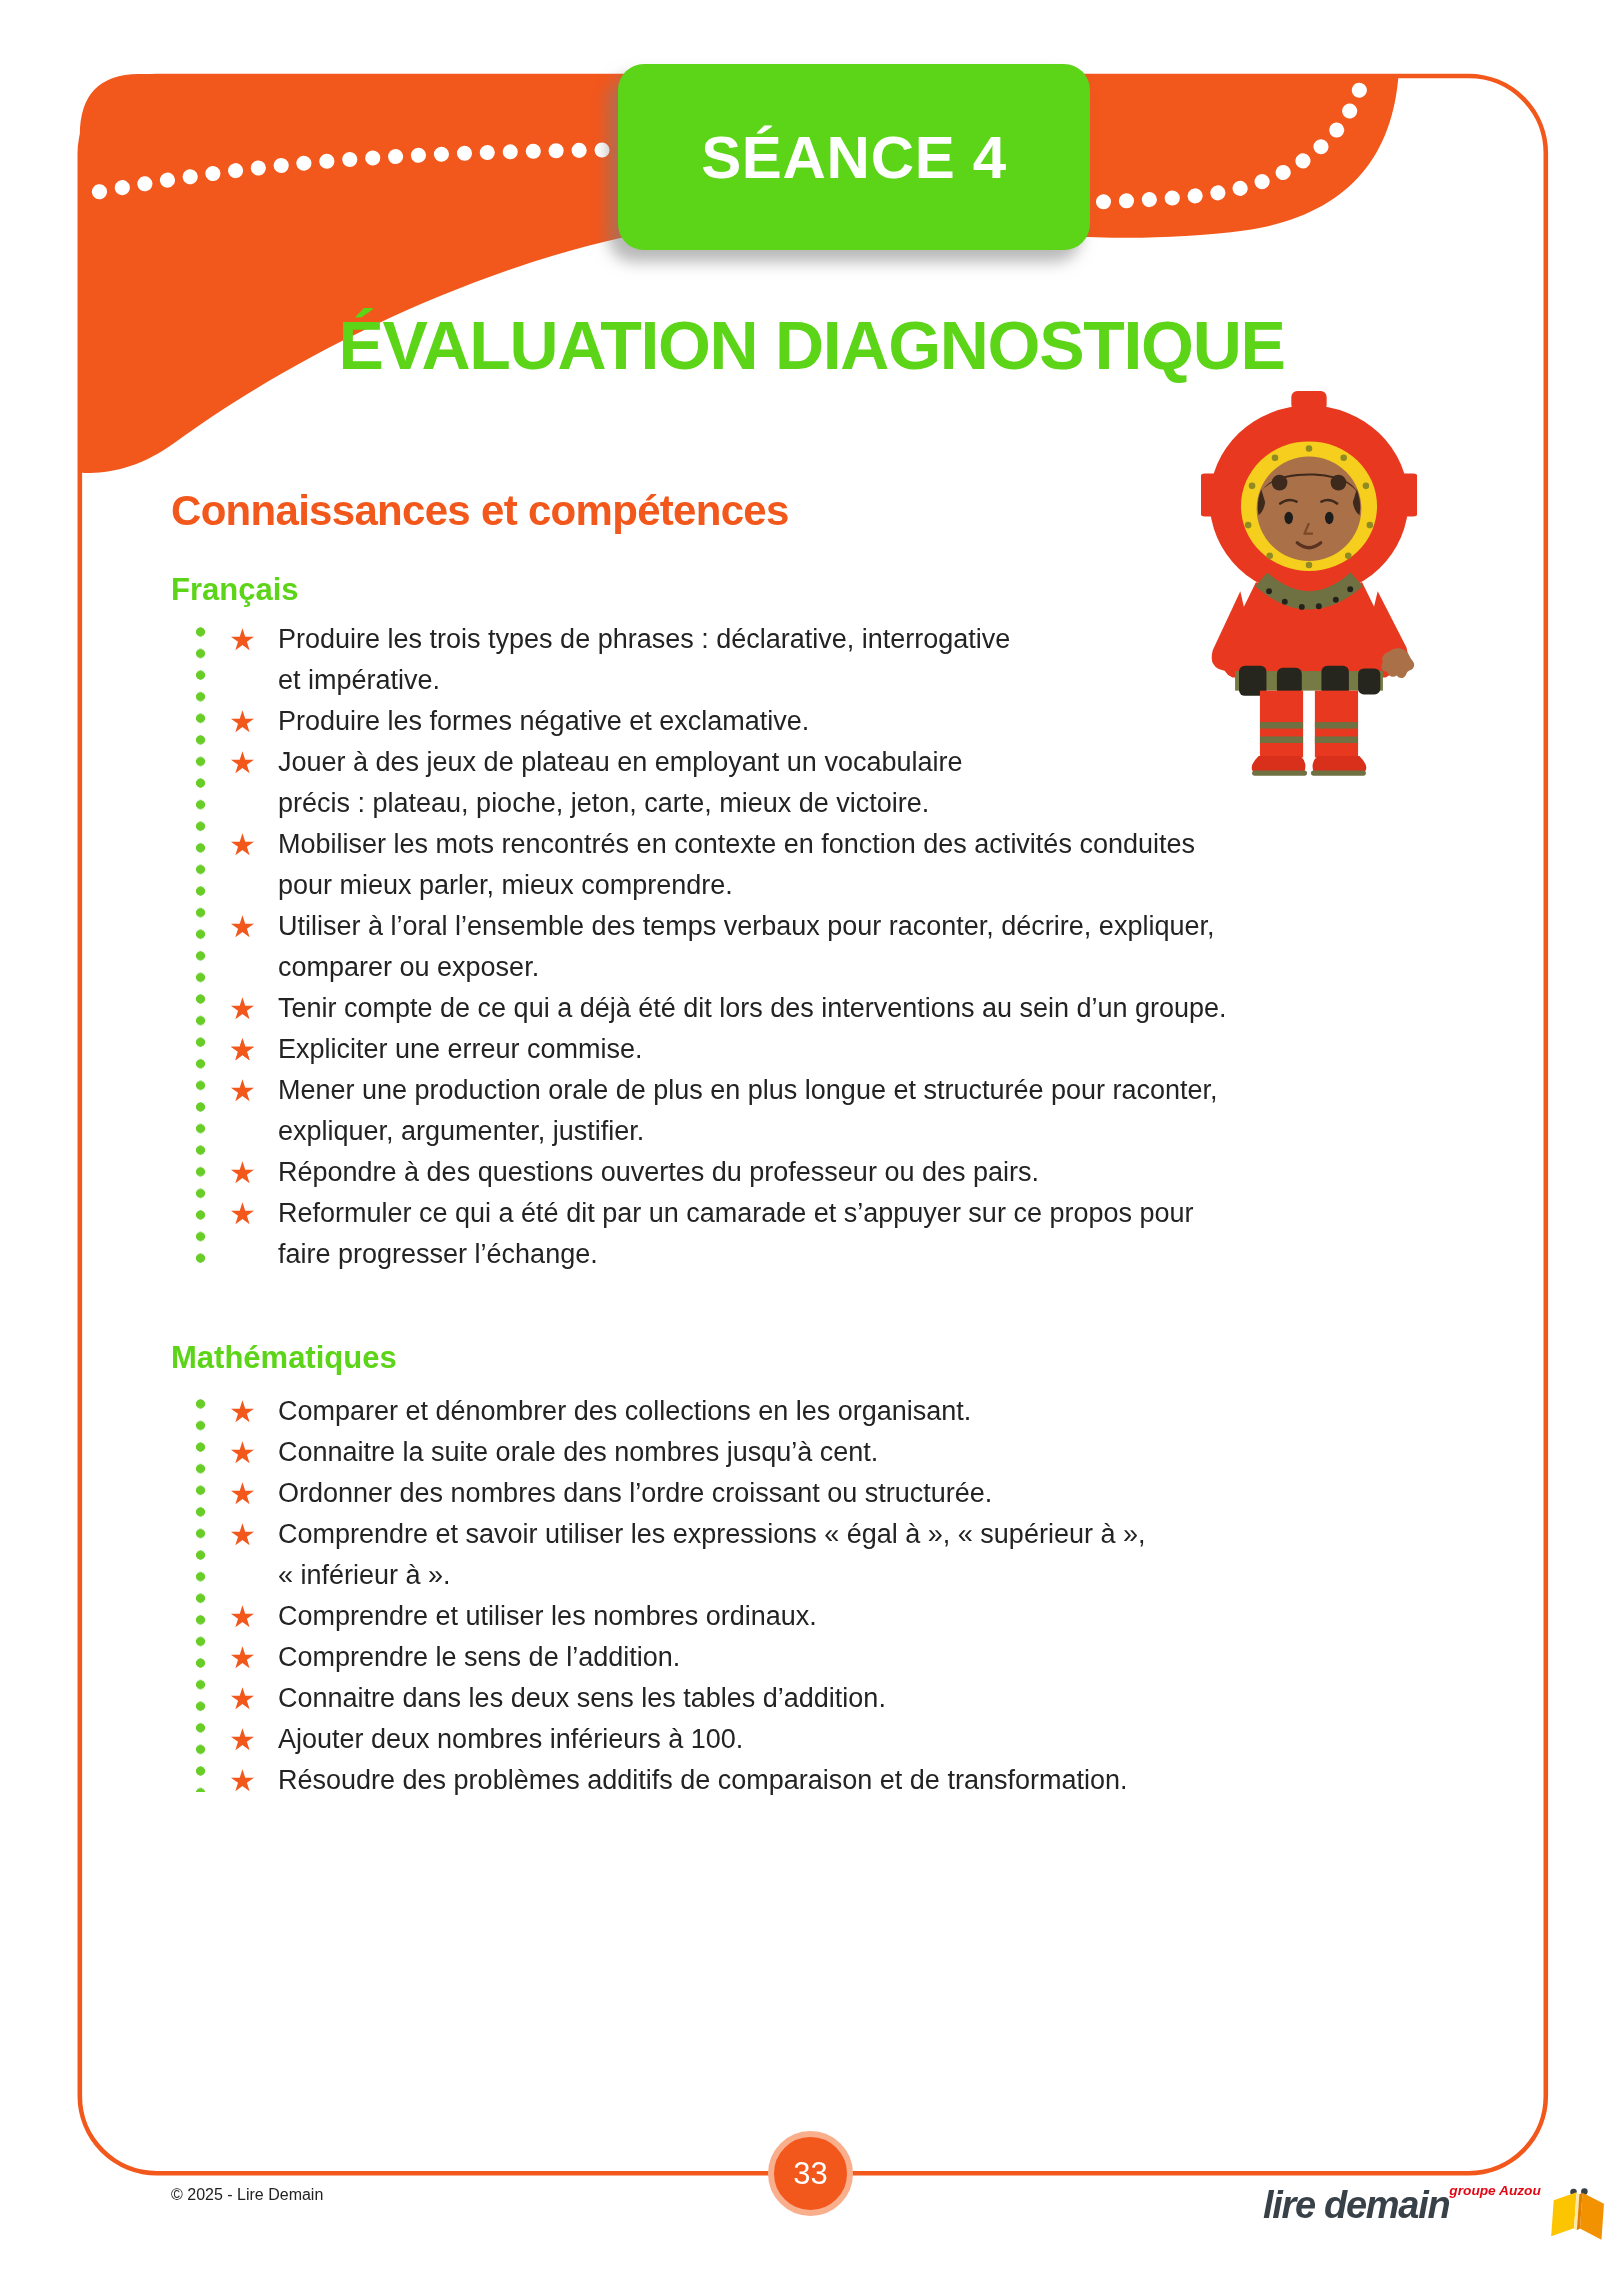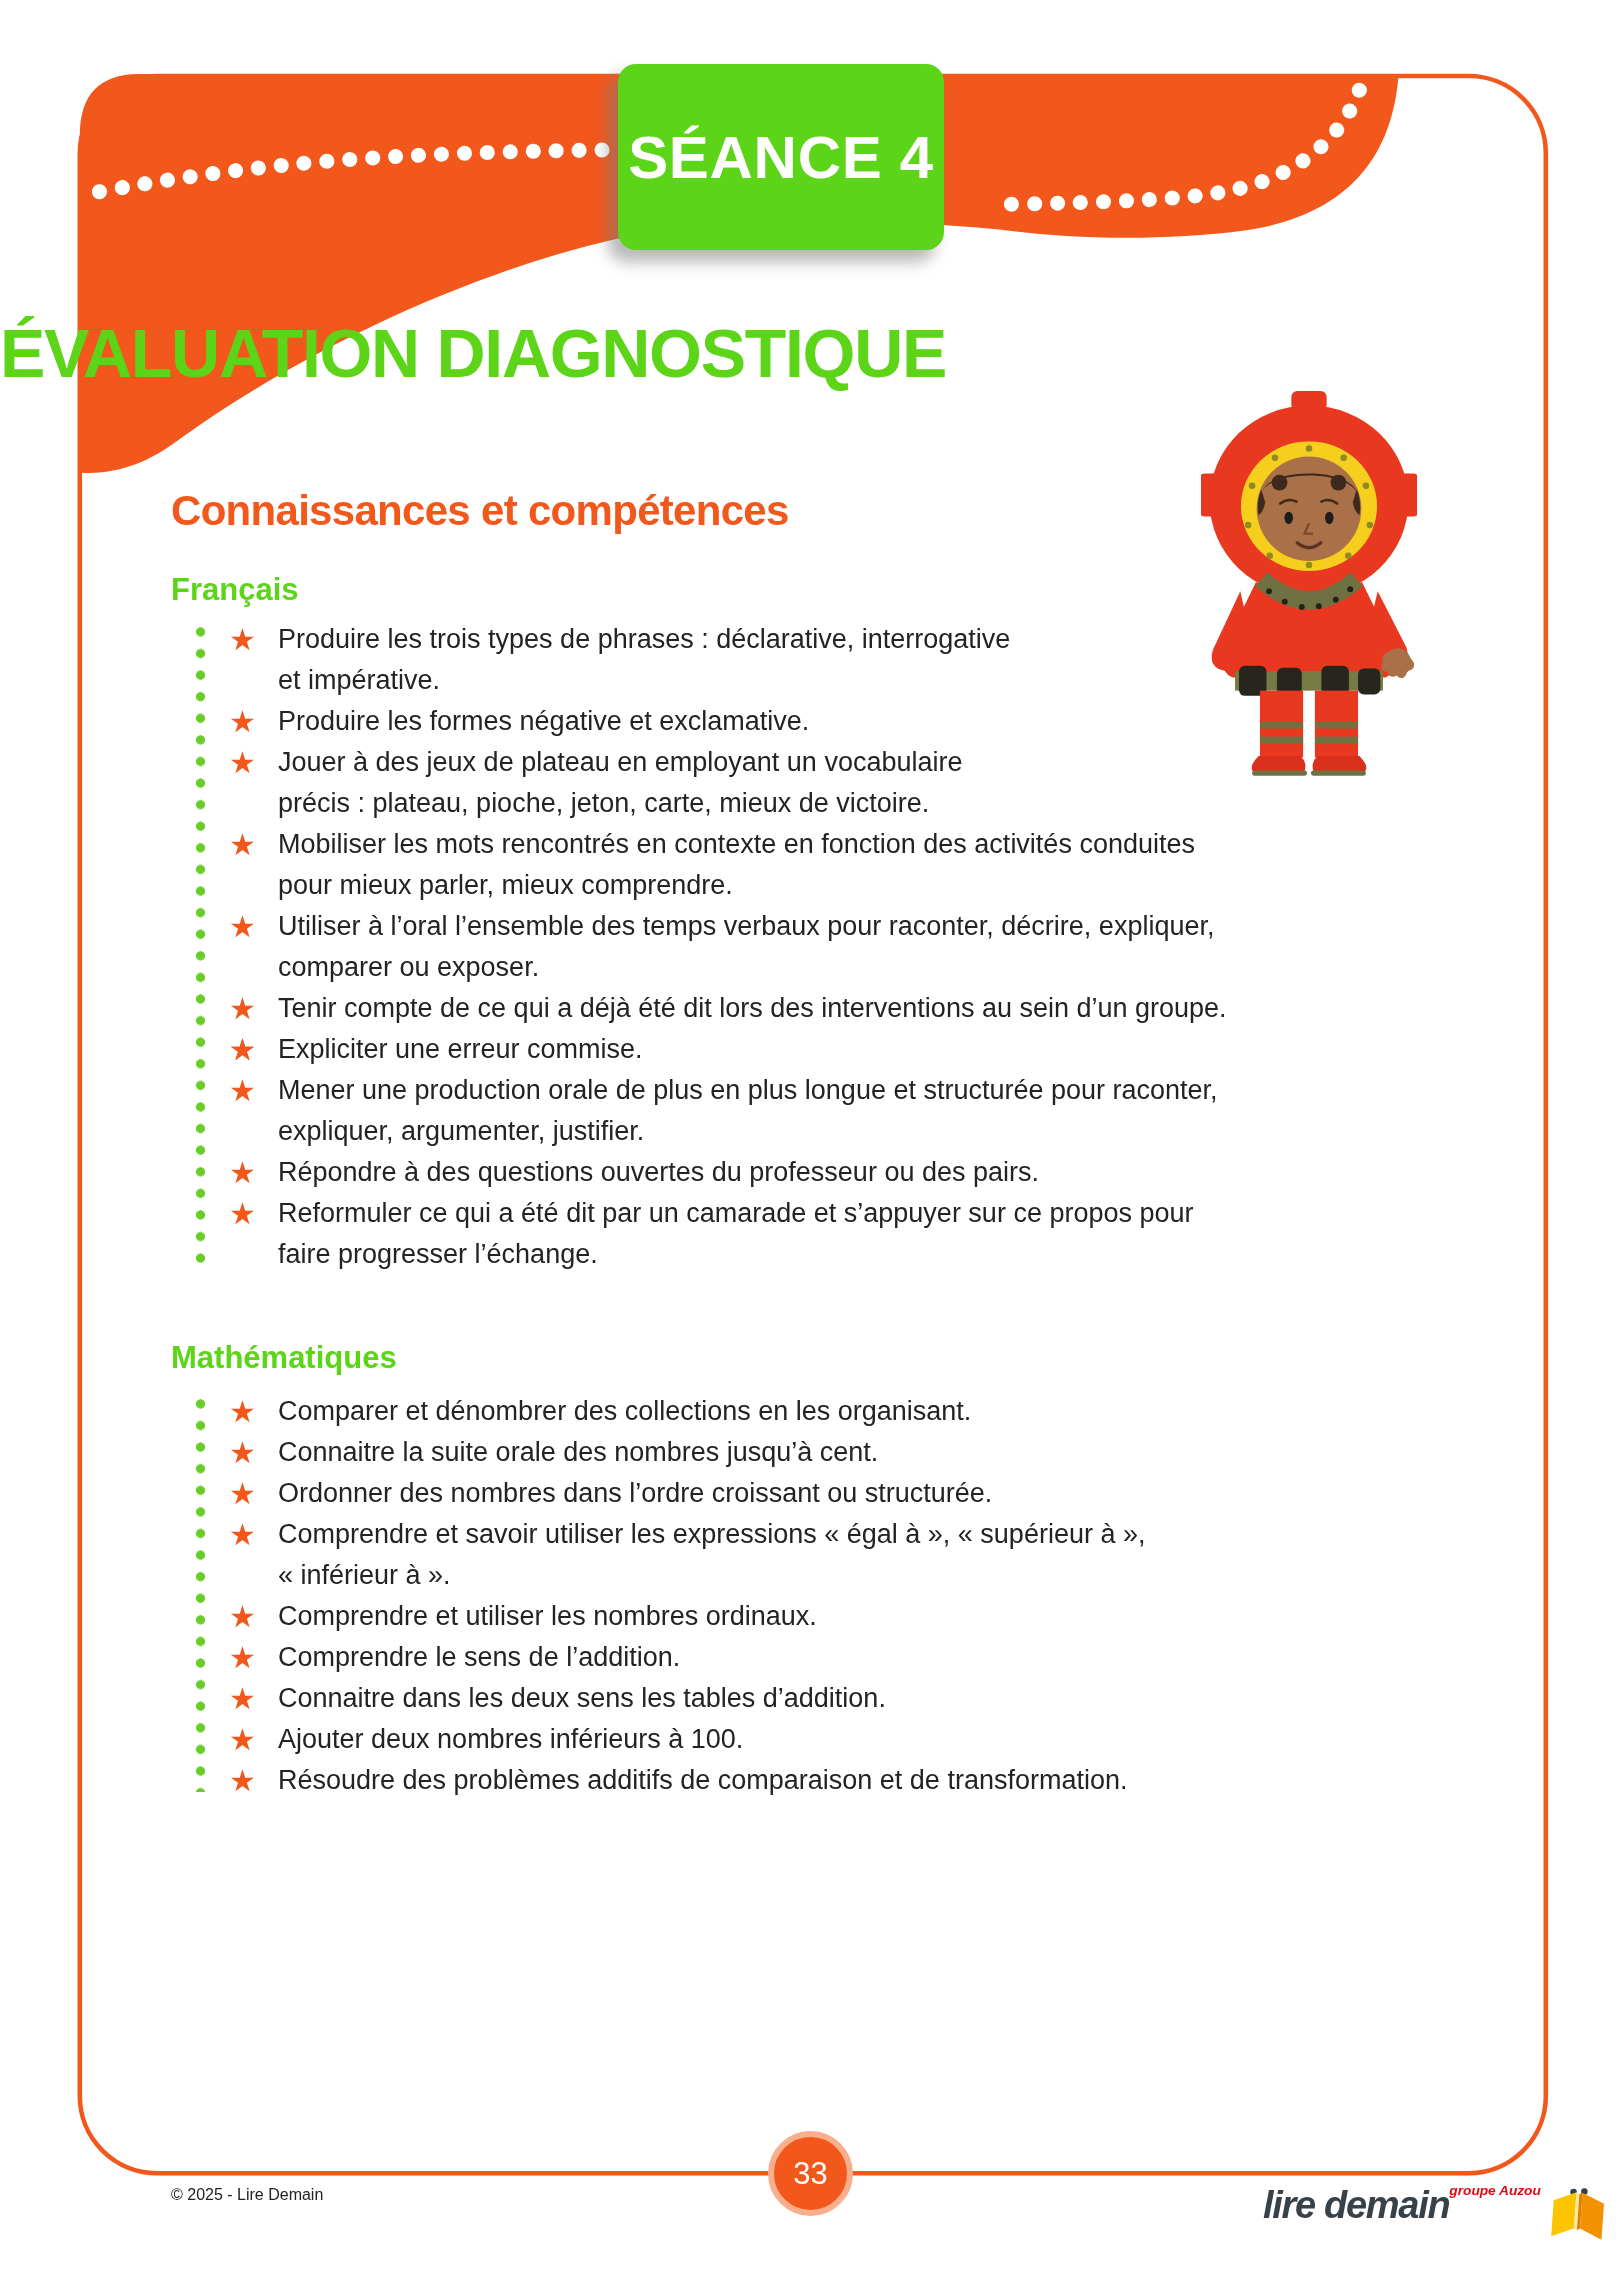--- a/index.html
+++ b/index.html
@@ -1,24 +1,24 @@
 <!DOCTYPE html>
 <html style="font-size:10.5px"><head>
 <meta charset="utf-8">
 <style>
   html,body{margin:0;padding:0;background:#e9e9e9;}
   .page{position:relative;width:1623px;height:2295px;background:#ffffff;overflow:hidden;
         font-family:"Liberation Sans", sans-serif;color:#222;}
   svg{display:block}
   .decor{position:absolute;left:0;top:0;z-index:0;}
-  .seance-box{position:absolute;left:618px;top:64px;width:326px;height:186px;background:#5CD417;
-      border-radius:18px;z-index:2;display:flex;align-items:center;justify-content:center;
+  .seance-box{position:absolute;left:618px;top:64px;width:472px;height:186px;background:#5CD417;
+      border-radius:26px;z-index:2;display:flex;align-items:center;justify-content:center;
       box-shadow:-9.2px 11.8px 14.4px rgba(125,125,125,.55);}
   .seance-box .lbl{color:#fff;font-size:60px;font-weight:bold;letter-spacing:0.7px;}
-  .page-title{position:absolute;left:0;top:314px;width:1623px;z-index:1;
+  .page-title{position:absolute;left:0;top:306px;width:1623px;text-align:center;z-index:1;
       color:#5CD417;font-size:68px;font-weight:bold;letter-spacing:-1.3px;}
   .section-heading{position:absolute;left:171px;top:487px;z-index:1;color:#F2571C;
       font-size:42px;font-weight:bold;letter-spacing:-0.7px;}
   .sub-label{position:absolute;left:171px;z-index:1;color:#5CD417;font-size:31px;font-weight:bold;}
   .lab-fr{top:572px}
   .lab-math{top:1340px}
   .klist{position:absolute;left:171px;width:1263px;z-index:1;}
   .list-fr{top:619px;}
   .list-math{top:1391px;}
   .klist::before{content:"";position:absolute;left:25px;top:6.5px;bottom:9.2px;width:9.2px;

